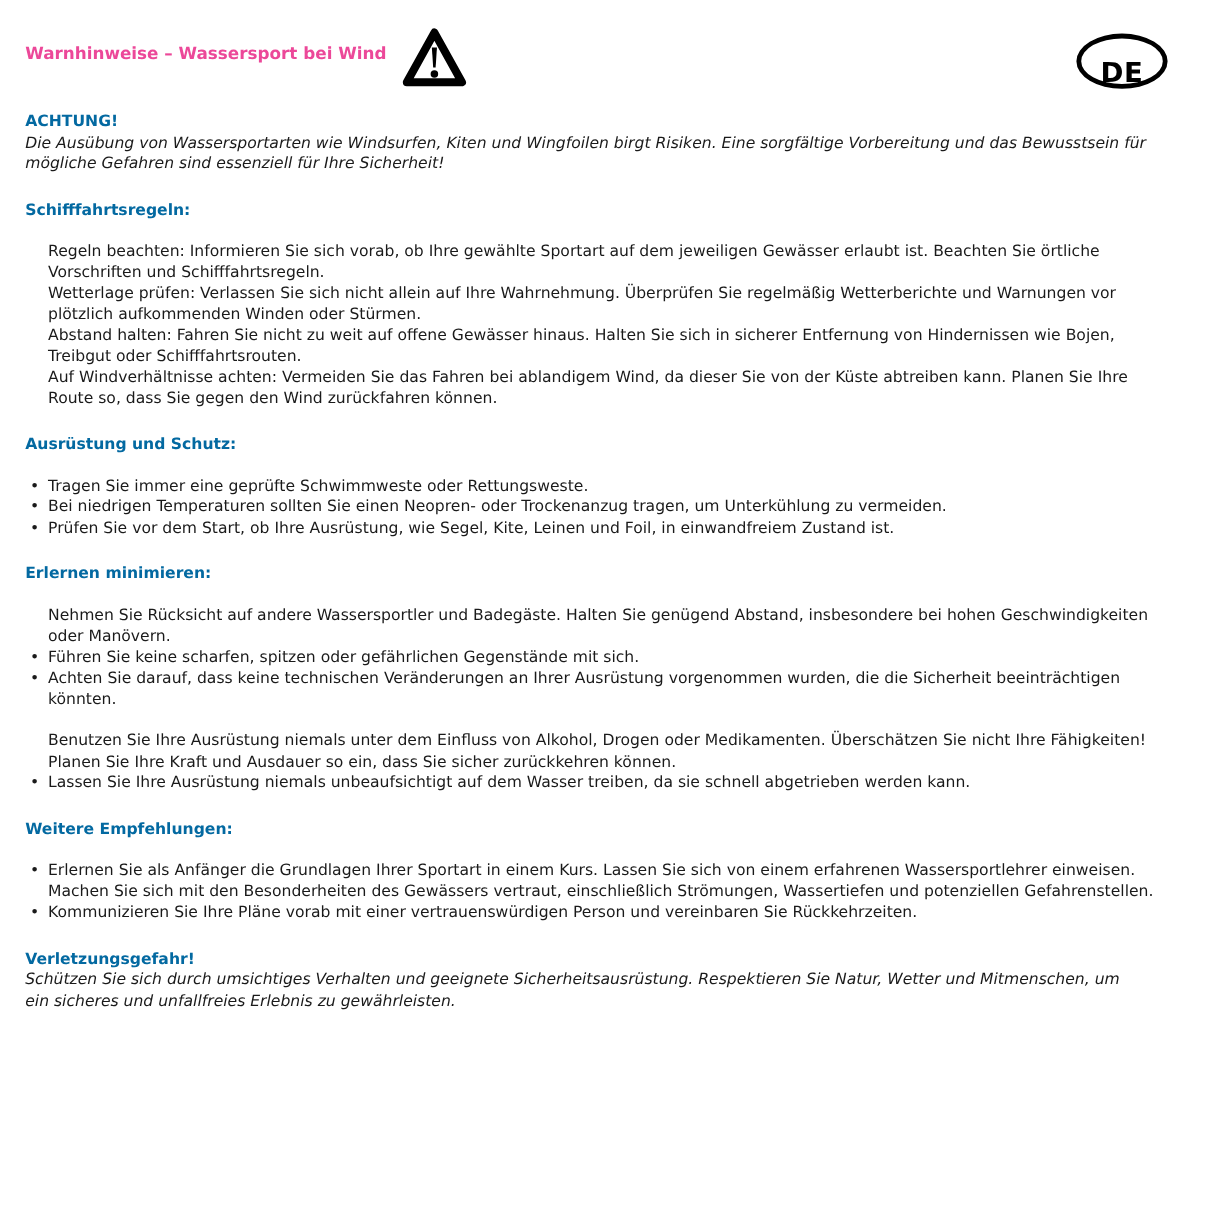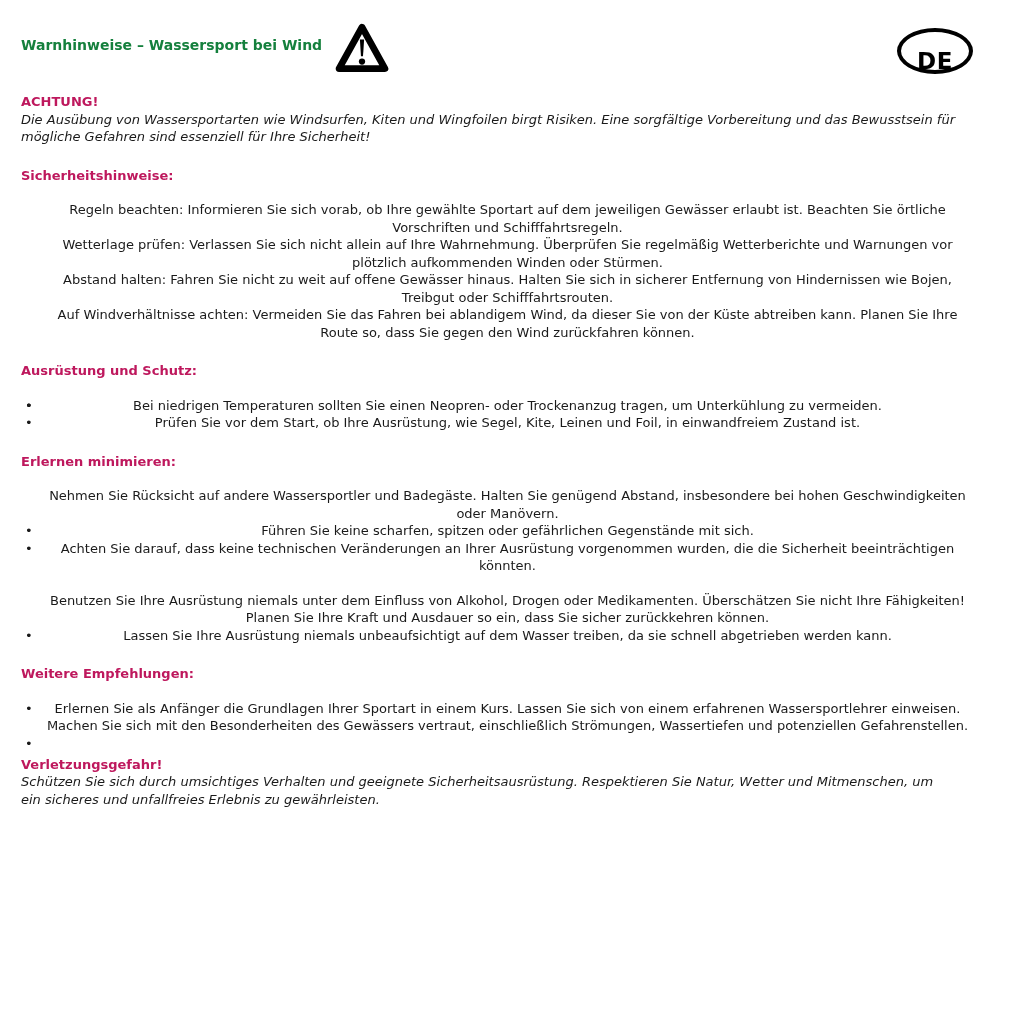--- a/index.html
+++ b/index.html
@@ -27,21 +27,21 @@
   header {
     display: flex;
     align-items: flex-start;
     padding-top: 20px;
   }
   .title-block {
     margin-top: 16px;
     font-weight: bold;
     font-size: 14px;
     line-height: 18px;
-    color: #15803d;
+    color: #ec4899;
     white-space: nowrap;
   }
   .warn-icon {
     margin-left: 12px;
     flex: 0 0 auto;
   }
   .header-spacer { flex: 1 1 auto; }
   .lang-badge {
     margin-top: 8px;
     margin-right: 2px;
@@ -57,40 +57,39 @@
     letter-spacing: 0.5px;
     color: #000000;
     flex: 0 0 auto;
   }
   
   main { display: block; }
   .sec-heading {
     font-size: 13px;
     line-height: 17.5px;
     font-weight: bold;
-    color: #be185d;
+    color: #0369a1;
     margin: 21px 0 0 0;
   }
   .sec-heading:first-child { margin-top: 15px; }
   .sec-paragraph {
     margin: 0;
     max-width: 935px;
     font-style: italic;
   }
   .sec-list {
     list-style: none;
     margin: 17px 0 0 0;
     padding: 0;
     max-width: 954px;
   }
   .sec-list li {
     position: relative;
     padding-left: 19px;
     margin: 0;
-    text-align: center;
   }
   .sec-list li .dot {
     position: absolute;
     left: 4px;
     top: 0;
   }
 </style>
 </head>
 <body>
 
@@ -106,45 +105,45 @@
     </svg>
     <div class="header-spacer"></div>
     <div class="lang-badge">
       <span>DE</span>
     </div>
   </header>
 
   <main id="sections">
       <h2 class="sec-heading">ACHTUNG!</h2>
       <p class="sec-paragraph">Die Ausübung von Wassersportarten wie Windsurfen, Kiten und Wingfoilen birgt Risiken. Eine sorgfältige Vorbereitung und das Bewusstsein für mögliche Gefahren sind essenziell für Ihre Sicherheit!</p>
-      <h2 class="sec-heading">Sicherheitshinweise:</h2>
+      <h2 class="sec-heading">Schifffahrtsregeln:</h2>
       <ul class="sec-list">
         <li><span class="txt">Regeln beachten: Informieren Sie sich vorab, ob Ihre gewählte Sportart auf dem jeweiligen Gewässer erlaubt ist. Beachten Sie örtliche Vorschriften und Schifffahrtsregeln.</span></li>
         <li><span class="txt">Wetterlage prüfen: Verlassen Sie sich nicht allein auf Ihre Wahrnehmung. Überprüfen Sie regelmäßig Wetterberichte und Warnungen vor plötzlich aufkommenden Winden oder Stürmen.</span></li>
         <li><span class="txt">Abstand halten: Fahren Sie nicht zu weit auf offene Gewässer hinaus. Halten Sie sich in sicherer Entfernung von Hindernissen wie Bojen, Treibgut oder Schifffahrtsrouten.</span></li>
         <li><span class="txt">Auf Windverhältnisse achten: Vermeiden Sie das Fahren bei ablandigem Wind, da dieser Sie von der Küste abtreiben kann. Planen Sie Ihre Route so, dass Sie gegen den Wind zurückfahren können.</span></li>
       </ul>
       <h2 class="sec-heading">Ausrüstung und Schutz:</h2>
       <ul class="sec-list">
-        <li><span class="dot">•</span></li>
+        <li><span class="dot">•</span><span class="txt">Tragen Sie immer eine geprüfte Schwimmweste oder Rettungsweste.</span></li>
         <li><span class="dot">•</span><span class="txt">Bei niedrigen Temperaturen sollten Sie einen Neopren- oder Trockenanzug tragen, um Unterkühlung zu vermeiden.</span></li>
         <li><span class="dot">•</span><span class="txt">Prüfen Sie vor dem Start, ob Ihre Ausrüstung, wie Segel, Kite, Leinen und Foil, in einwandfreiem Zustand ist.</span></li>
       </ul>
       <h2 class="sec-heading">Erlernen minimieren:</h2>
       <ul class="sec-list">
         <li><span class="txt">Nehmen Sie Rücksicht auf andere Wassersportler und Badegäste. Halten Sie genügend Abstand, insbesondere bei hohen Geschwindigkeiten oder Manövern.</span></li>
         <li><span class="dot">•</span><span class="txt">Führen Sie keine scharfen, spitzen oder gefährlichen Gegenstände mit sich.</span></li>
         <li><span class="dot">•</span><span class="txt">Achten Sie darauf, dass keine technischen Veränderungen an Ihrer Ausrüstung vorgenommen wurden, die die Sicherheit beeinträchtigen könnten.</span></li>
       </ul>
       <ul class="sec-list">
         <li><span class="txt">Benutzen Sie Ihre Ausrüstung niemals unter dem Einfluss von Alkohol, Drogen oder Medikamenten. Überschätzen Sie nicht Ihre Fähigkeiten! Planen Sie Ihre Kraft und Ausdauer so ein, dass Sie sicher zurückkehren können.</span></li>
         <li><span class="dot">•</span><span class="txt">Lassen Sie Ihre Ausrüstung niemals unbeaufsichtigt auf dem Wasser treiben, da sie schnell abgetrieben werden kann.</span></li>
       </ul>
       <h2 class="sec-heading">Weitere Empfehlungen:</h2>
       <ul class="sec-list">
         <li><span class="dot">•</span><span class="txt">Erlernen Sie als Anfänger die Grundlagen Ihrer Sportart in einem Kurs. Lassen Sie sich von einem erfahrenen Wassersportlehrer einweisen.</span></li>
         <li><span class="txt">Machen Sie sich mit den Besonderheiten des Gewässers vertraut, einschließlich Strömungen, Wassertiefen und potenziellen Gefahrenstellen.</span></li>
-        <li><span class="dot">•</span></li>
+        <li><span class="dot">•</span><span class="txt">Kommunizieren Sie Ihre Pläne vorab mit einer vertrauenswürdigen Person und vereinbaren Sie Rückkehrzeiten.</span></li>
       </ul>
       <h2 class="sec-heading">Verletzungsgefahr!</h2>
       <p class="sec-paragraph">Schützen Sie sich durch umsichtiges Verhalten und geeignete Sicherheitsausrüstung. Respektieren Sie Natur, Wetter und Mitmenschen, um ein sicheres und unfallfreies Erlebnis zu gewährleisten.</p>
     </main>
 </div>
 
 </body></html>

